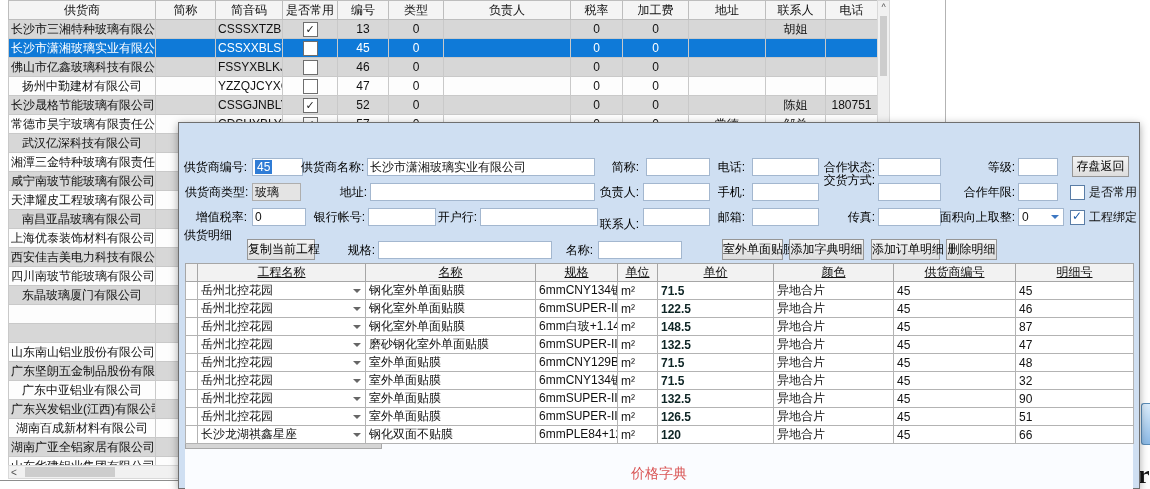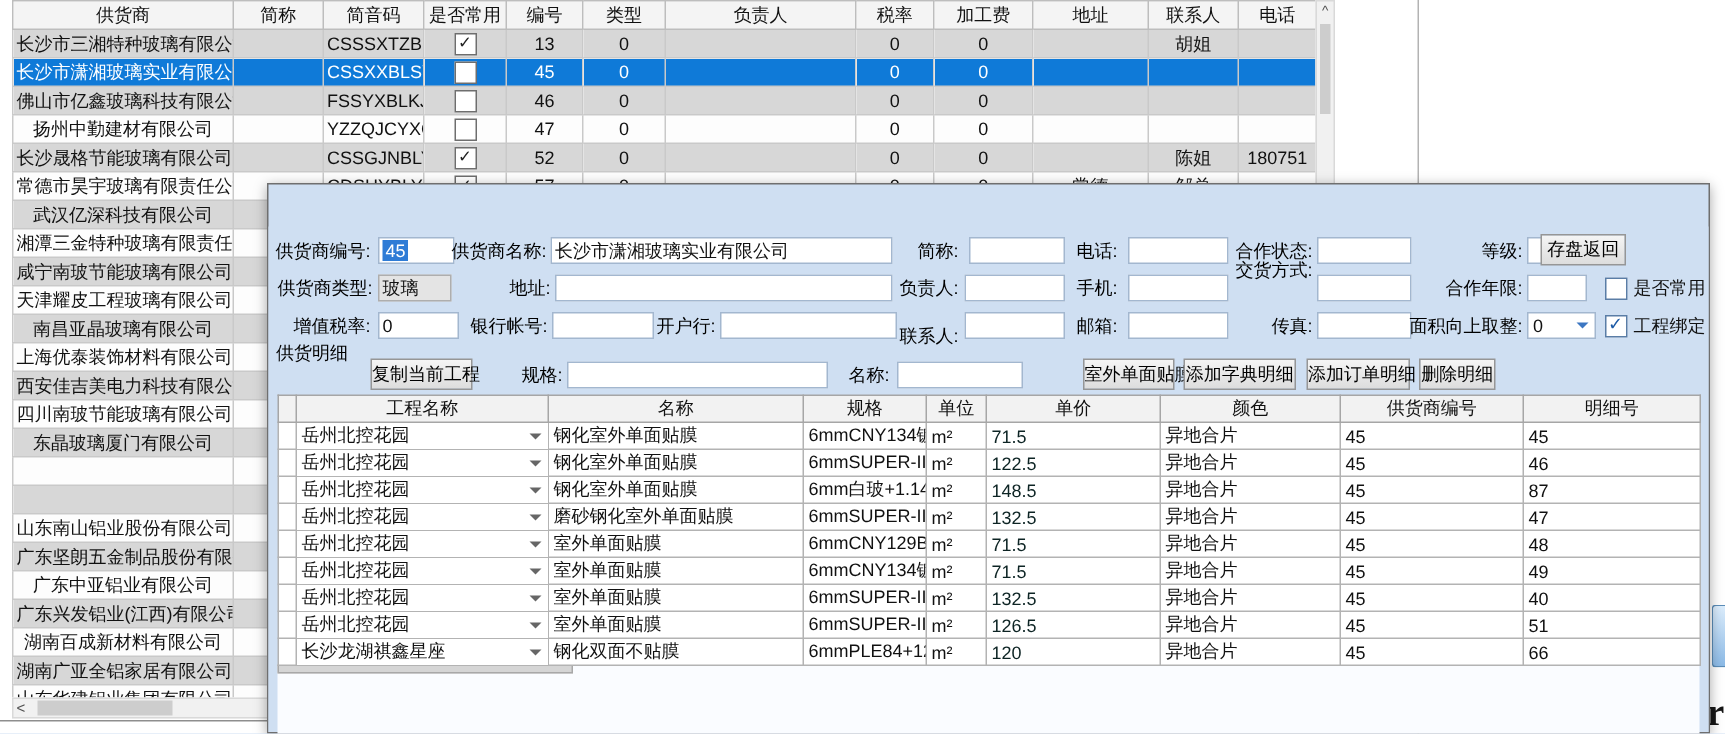--- a/index.html
+++ b/index.html
@@ -59,28 +59,28 @@
   .dd{position:absolute;height:16px;background:#fff;border:1px solid #a3b7cf;line-height:16px;padding:0 14px 0 3px;}
   .dd .dd-arrow{position:absolute;right:4px;top:6px;width:0;height:0;
                 border-left:4px solid transparent;border-right:4px solid transparent;border-top:4px solid #3c77c2;}
   .grp-label{position:absolute;color:#000;}
   
   .grid-footer-bg{position:absolute;left:6px;top:292px;width:948px;height:47px;background:#fafcff;}
   .partial-row{position:absolute;left:6px;top:292px;width:197px;height:6px;background:#d5d5d5;
                border:1px solid #a8a8a8;box-sizing:border-box;}
   table.detail{position:absolute;left:6px;top:112px;width:948px;border-collapse:collapse;table-layout:fixed;}
   table.detail th{height:17px;background:#f2f2f2;border:1px solid #a6a6a6;font-weight:normal;
-                  padding:0 2px;white-space:nowrap;overflow:hidden;}
+                  padding:0 2px;white-space:nowrap;overflow:hidden;text-decoration:underline;}
   table.detail td{height:17px;border:1px solid #b3b3b3;background:#fff;padding:0 3px;
                   white-space:nowrap;overflow:hidden;}
   td.rowhdr{background:#e9e9e9;}
   td.project{background:#e1e1e1;position:relative;padding-right:16px;}
   td.project .dd-arrow{position:absolute;right:4px;top:7px;width:0;height:0;
                 border-left:4px solid transparent;border-right:4px solid transparent;border-top:4px solid #666;}
-  td.price{background:#649c9c;color:#0d2424;}
+  td.price{background:#649c9c;color:#0d2424;font-weight:bold;}
   .price-dict{position:absolute;left:0;right:0;top:314px;text-align:center;color:#d95454;font-size:14px;}
 </style>
 </head>
 <body>
 
 <div>
   <div class="bg-table-wrap">
     <table class="bg">
       <colgroup>
         <col style="width:147px">
@@ -475,21 +475,21 @@
     <div class="lbl" style="left:122px;top:7px;width:62px">供货商名称:</div>
     <div class="tb" style="left:188px;top:7px;width:222px">长沙市潇湘玻璃实业有限公司</div>
     <div class="lbl" style="left:424px;top:7px;width:36px">简称:</div>
     <div class="tb" style="left:467px;top:7px;width:58px"></div>
     <div class="lbl" style="left:528px;top:7px;width:38px">电话:</div>
     <div class="tb" style="left:573px;top:7px;width:61px"></div>
     <div class="lbl" style="left:638px;top:7px;width:58px">合作状态:</div>
     <div class="tb" style="left:699px;top:7px;width:57px"></div>
     <div class="lbl" style="left:798px;top:7px;width:38px">等级:</div>
     <div class="tb" style="left:839px;top:7px;width:34px"></div>
-    <div class="btn" style="left:848px;top:5px;width:57px">存盘返回</div>
+    <div class="btn" style="left:893px;top:5px;width:57px">存盘返回</div>
 
     <div class="lbl" style="left:6px;top:32px;width:62px">供货商类型:</div>
     <div class="tb gray" style="left:73px;top:32px;width:43px">玻璃</div>
     <div class="lbl" style="left:152px;top:32px;width:36px">地址:</div>
     <div class="tb" style="left:191px;top:32px;width:219px"></div>
     <div class="lbl" style="left:410px;top:32px;width:50px">负责人:</div>
     <div class="tb" style="left:464px;top:32px;width:61px"></div>
     <div class="lbl" style="left:528px;top:32px;width:38px">手机:</div>
     <div class="tb" style="left:573px;top:32px;width:61px"></div>
     <div class="lbl" style="left:638px;top:20px;width:58px">交货方式:</div>
@@ -616,32 +616,32 @@
           </tr>
           <tr>
             <td class="rowhdr"></td>
             <td class="project">岳州北控花园<span class="dd-arrow"></span></td>
             <td>室外单面贴膜</td>
             <td>6mmCNY134镀膜钢化</td>
             <td>m²</td>
             <td class="price">71.5</td>
             <td>异地合片</td>
             <td>45</td>
-            <td>49</td>
+            <td>32</td>
           </tr>
           <tr>
             <td class="rowhdr"></td>
             <td class="project">岳州北控花园<span class="dd-arrow"></span></td>
             <td>室外单面贴膜</td>
             <td>6mmSUPER-III+12A(硅...</td>
             <td>m²</td>
             <td class="price">132.5</td>
             <td>异地合片</td>
             <td>45</td>
-            <td>40</td>
+            <td>90</td>
           </tr>
           <tr>
             <td class="rowhdr"></td>
             <td class="project">岳州北控花园<span class="dd-arrow"></span></td>
             <td>室外单面贴膜</td>
             <td>6mmSUPER-III+12A(硅...</td>
             <td>m²</td>
             <td class="price">126.5</td>
             <td>异地合片</td>
             <td>45</td>
@@ -653,14 +653,15 @@
             <td>钢化双面不贴膜</td>
             <td>6mmPLE84+12A(硅酮胶...</td>
             <td>m²</td>
             <td class="price">120</td>
             <td>异地合片</td>
             <td>45</td>
             <td>66</td>
           </tr>
         </tbody>
     </table>
+    <div class="price-dict">价格字典</div>
   </div>
 </div>
 
 </body></html>

